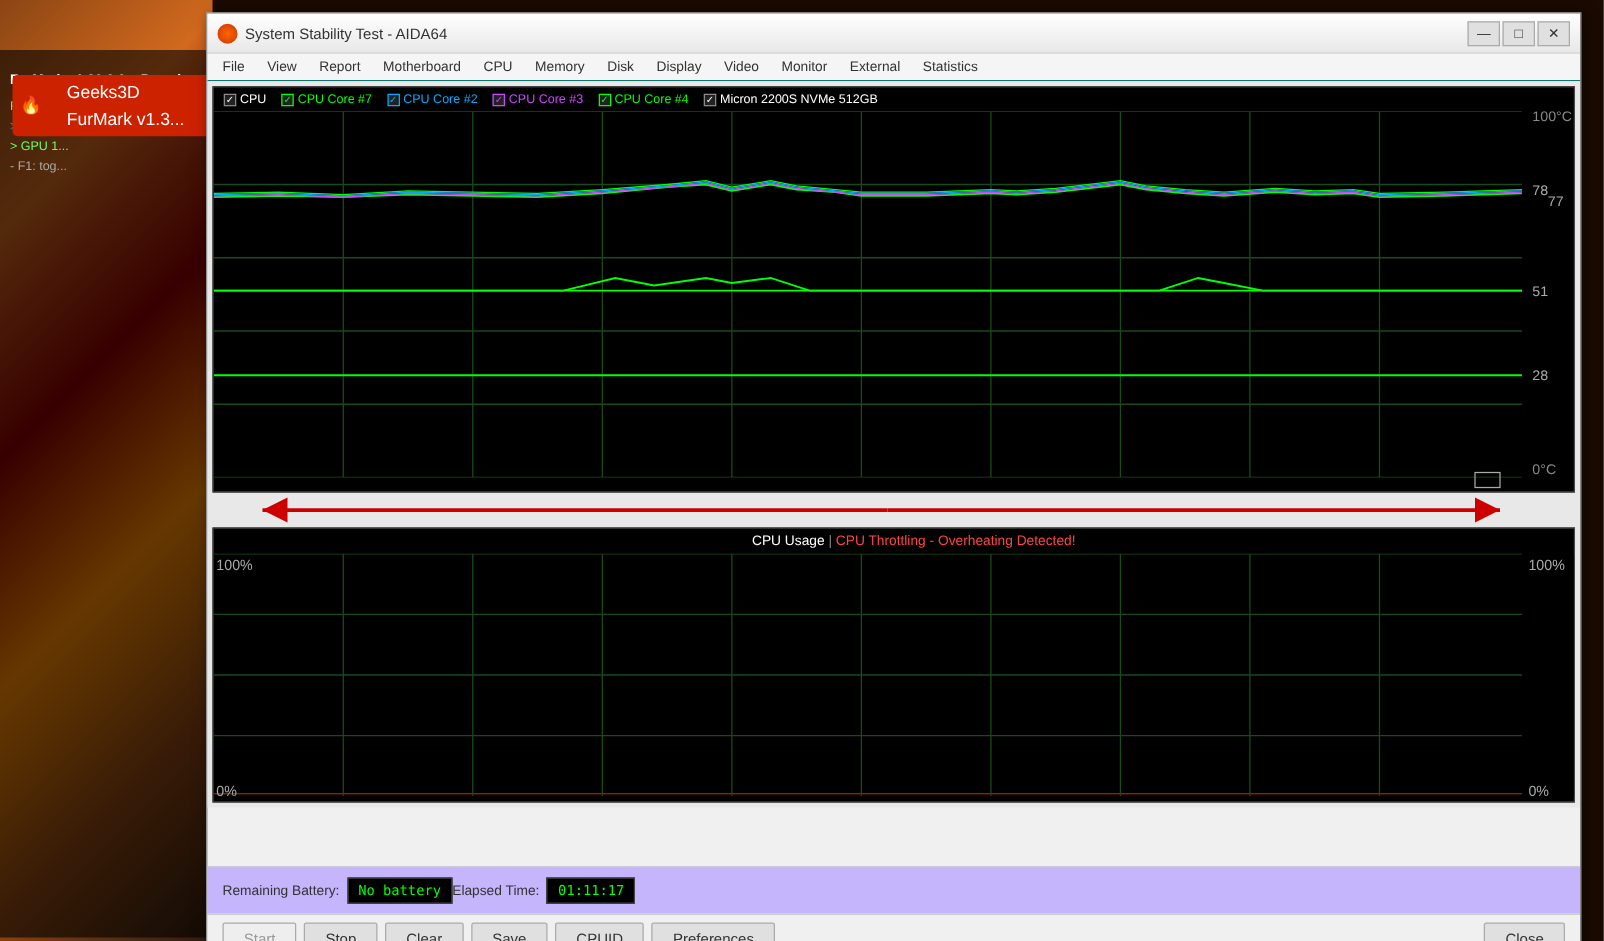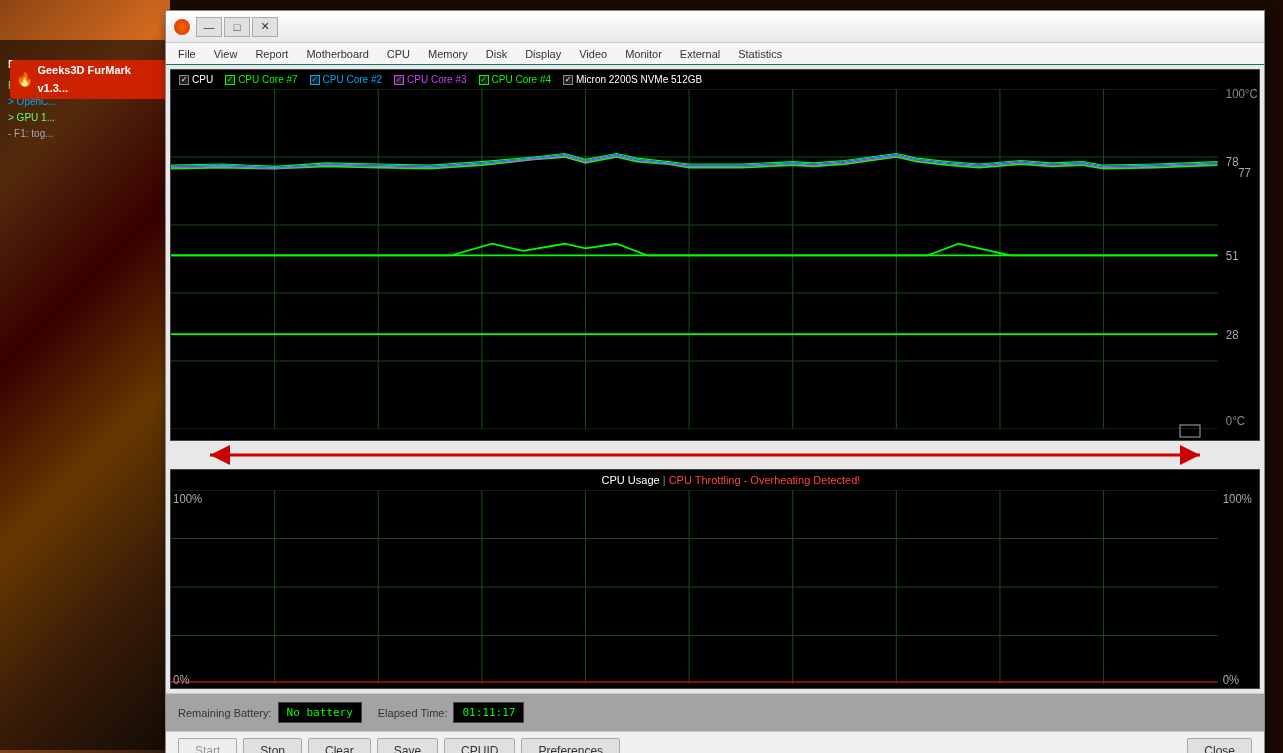--- a/index.html
+++ b/index.html
@@ -25,21 +25,21 @@
     .furmark-logo {
       position: absolute;
       top: 20px; left: 10px;
       background: #cc2200;
       border-radius: 4px;
       padding: 2px 6px;
       display: flex; align-items: center; gap: 4px;
       z-index: 5;
     }
     .furmark-logo-text {
-      color: white; font-size: 11px; font-weight: bold;
+      color: white; font-size: 14px; font-weight: normal; margin-left: 16px;
     }
     .furmark-sidebar {
       position: absolute;
       top: 40px; left: 0;
       width: 170px;
       height: 710px;
       background: rgba(0,0,0,0.6);
       z-index: 2;
       padding: 8px;
       color: #ccc;
@@ -180,28 +180,28 @@
     .cpu-label-white { color: white; padding-left: 32px; }
     .cpu-label-red { color: #ff4444; margin-top: 36px; }
 
     .cpu-chart-body {
       position: relative;
       height: calc(100% - 24px);
     }
 
     
     .status-bar {
-      background: #a3a3a3;
+      background: #c4b5fd;
       height: 38px;
       border-top: 1px solid #ccc;
       display: flex;
       align-items: center;
       padding: 0 12px;
-      gap: 16px;
-      flex-shrink: 0;
+      flex-shrink: 0;
+      margin-top: 47px;
     }
     .status-item {
       display: flex;
       align-items: center;
       gap: 6px;
       font-size: 11px;
       color: #333;
     }
     .status-value {
       background: #000;
@@ -261,20 +261,21 @@
     <div class="furmark-link">&gt; OpenC...</div>
     <div class="furmark-gpu">&gt; GPU 1...</div>
     <div style="color:#aaa;font-size:10px;">- F1: tog...</div>
   </div>
 </div>
 
 <div class="aida-window">
 
   <div class="title-bar">
     <div class="title-bar-icon"></div>
+    <span class="title-bar-text">System Stability Test - AIDA64</span>
     <div class="title-bar-controls">
       <div class="title-btn">—</div>
       <div class="title-btn">□</div>
       <div class="title-btn close">✕</div>
     </div>
   </div>
 
   <div class="menu-bar">
     <span class="menu-item">File</span>
     <span class="menu-item">View</span>

